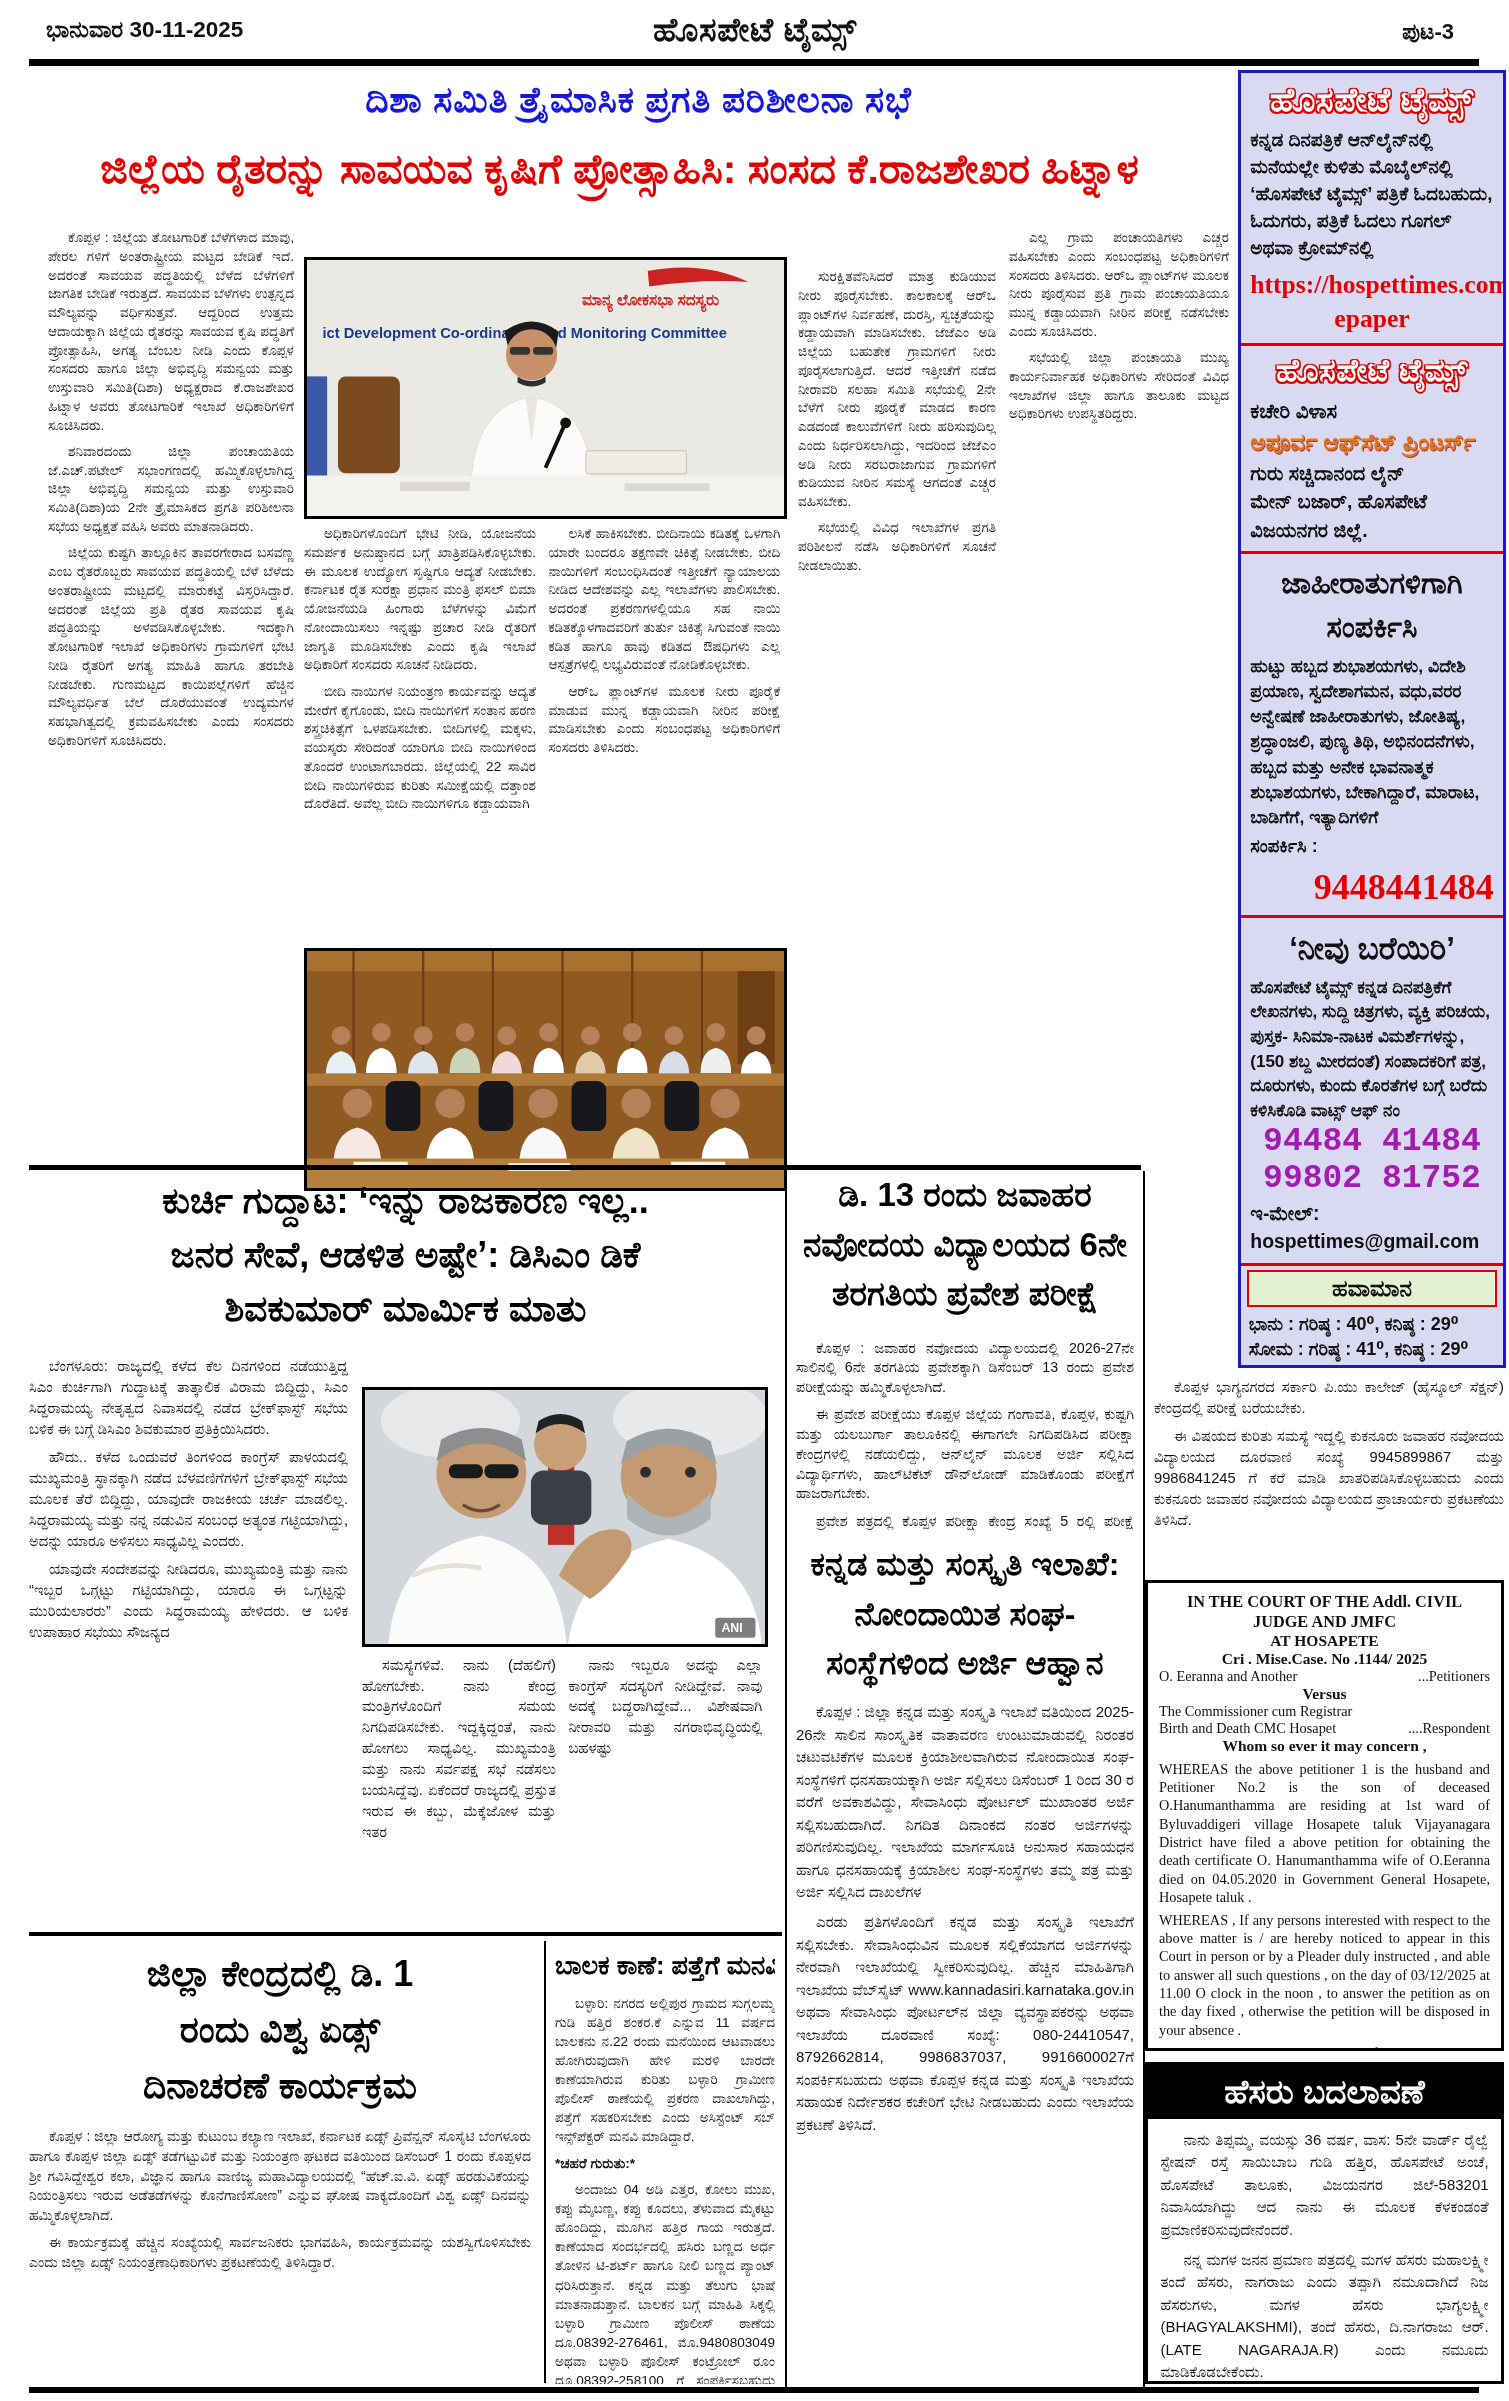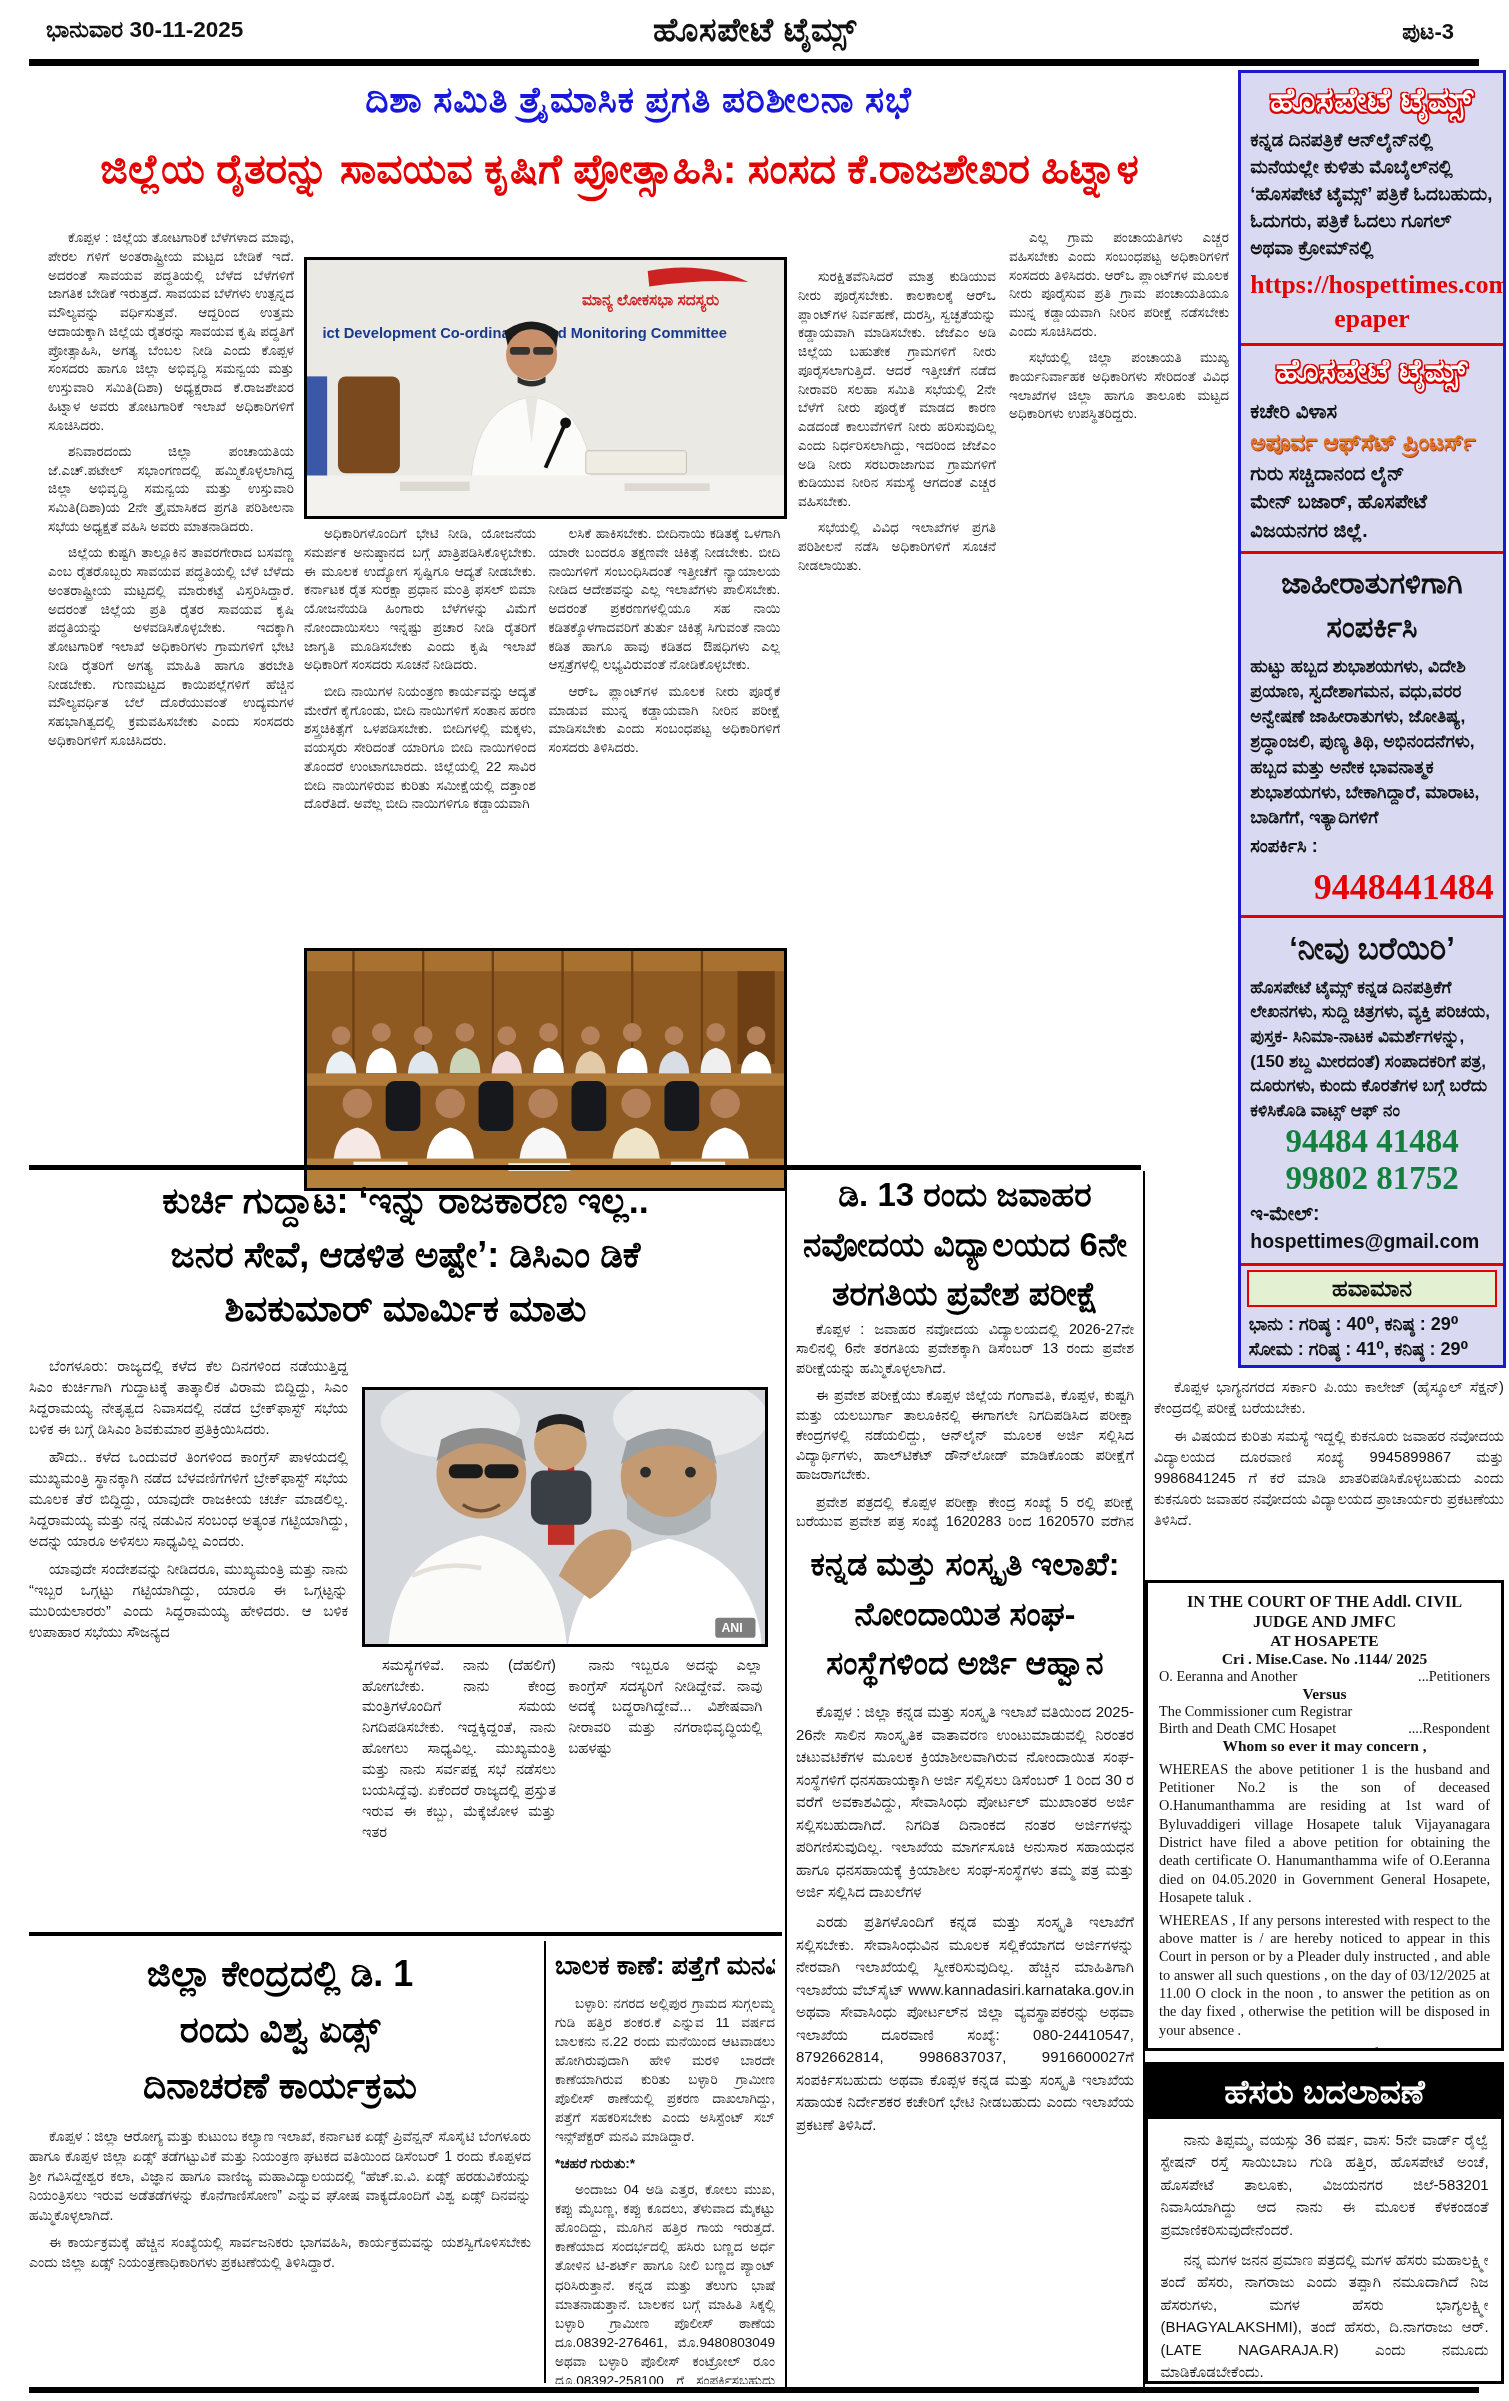--- a/index.html
+++ b/index.html
@@ -18,21 +18,21 @@
   .photo-frame{border:3.1px solid #000;background:#ddd;overflow:hidden;margin-top:31px;}
   .sidebar{background:#d9d9f2;border:3.9px solid #1a1acc;box-sizing:border-box;overflow:hidden;}
   .sb-sec{padding:7.7px 9.3px;border-bottom:3.1px solid #e00000;}
   .sb-logo{font-size:33px;font-weight:bold;text-align:center;color:#fff;
      text-shadow:-1.5px -1.5px 0 #d00,1.5px -1.5px 0 #d00,-1.5px 1.5px 0 #d00,1.5px 1.5px 0 #d00,0 2.3px 0 #900;
      letter-spacing:0.8px;margin-bottom:7.7px;}
   .sb-body{font-size:18.6px;font-weight:bold;line-height:1.45;color:#111;}
   .sb-url{font-family:"Liberation Serif","DejaVu Serif",serif;color:#e60000;font-weight:bold;text-align:center;font-size:25.6px;line-height:1.3;margin-top:6.2px;}
   .sb-big{font-size:29px;font-weight:bold;text-align:center;line-height:1.5;}
   .sb-phone{font-family:Liberation Serif, serif;font-size:36px;font-weight:bold;text-align:right;color:#e60000;margin-top:6.2px;}
-  .sb-phone-b{font-family:Liberation Serif, serif;font-size:33px;font-weight:bold;text-align:center;color:#15803d;}
+  .sb-phone-b{font-family:Liberation Mono, monospace;font-size:33px;font-weight:bold;text-align:center;color:#a21caf;}
   .wx-head{background:#e4f0d2;border:2.3px solid #e60000;text-align:center;font-size:22.5px;font-weight:bold;padding:3.1px 0;margin:4.6px 6.2px;}
   .wx-row{font-size:18px;font-weight:bold;padding:1.5px 7.7px;}
   .court{border:3.1px solid #000;background:#fff;font-family:"Liberation Serif","DejaVu Serif",serif;box-sizing:border-box;padding:9.3px 11px;overflow:hidden;}
   .court .t1{font-weight:bold;text-align:center;font-size:16.3px;}
   .court .t2{font-weight:bold;text-align:center;font-size:15.5px;}
   .court .row{display:flex;justify-content:space-between;font-size:14.3px;}
   .court p{font-size:14.3px;line-height:1.28;margin:4.6px 0;text-align:justify;}
   .nc-box{border:3.1px solid #000;background:#fff;box-sizing:border-box;overflow:hidden;}
   .nc-head{background:#000;color:#fff;font-size:33px;font-weight:bold;text-align:center;padding:7.7px 0;}
   .nc-body{padding:9.3px 12.4px;font-size:15px;line-height:1.5;text-align:justify;}
@@ -289,21 +289,21 @@
       <p>ಅಂದಾಜು 04 ಅಡಿ ಎತ್ತರ, ಕೋಲು ಮುಖ, ಕಪ್ಪು ಮೈಬಣ್ಣ, ಕಪ್ಪು ಕೂದಲು, ತೆಳುವಾದ ಮೈಕಟ್ಟು ಹೊಂದಿದ್ದು, ಮೂಗಿನ ಹತ್ತಿರ ಗಾಯ ಇರುತ್ತದೆ. ಕಾಣೆಯಾದ ಸಂದರ್ಭದಲ್ಲಿ ಹಸಿರು ಬಣ್ಣದ ಅರ್ಧ ತೋಳಿನ ಟಿ-ಶರ್ಟ್ ಹಾಗೂ ನೀಲಿ ಬಣ್ಣದ ಪ್ಯಾಂಟ್ ಧರಿಸಿರುತ್ತಾನೆ. ಕನ್ನಡ ಮತ್ತು ತೆಲುಗು ಭಾಷೆ ಮಾತನಾಡುತ್ತಾನೆ. ಬಾಲಕನ ಬಗ್ಗೆ ಮಾಹಿತಿ ಸಿಕ್ಕಲ್ಲಿ ಬಳ್ಳಾರಿ ಗ್ರಾಮೀಣ ಪೊಲೀಸ್ ಠಾಣೆಯ ದೂ.08392-276461, ಮೊ.9480803049 ಅಥವಾ ಬಳ್ಳಾರಿ ಪೊಲೀಸ್ ಕಂಟ್ರೋಲ್ ರೂಂ ದೂ.08392-258100 ಗೆ ಸಂಪರ್ಕಿಸಬಹುದು ಎಂದು ಪ್ರಕಟಣೆಯಲ್ಲಿ ತಿಳಿಸಿದ್ದಾರೆ.</p>
     </div>
   </div>
 
   <div class="abs" style="left:796px;top:1170px;width:338px;height:361px;overflow:hidden;">
     <div class="blkhl" style="font-size:33px;line-height:1.5;">
       <div>ಡಿ. 13 ರಂದು ಜವಾಹರ</div>
       <div>ನವೋದಯ ವಿದ್ಯಾಲಯದ 6ನೇ</div>
       <div>ತರಗತಿಯ ಪ್ರವೇಶ ಪರೀಕ್ಷೆ</div>
     </div>
-    <div class="jt" style="margin-top:1px;font-size:14.3px;line-height:1.38;">
+    <div class="jt" style="margin-top:20px;font-size:14.3px;line-height:1.38;">
       <p>ಕೊಪ್ಪಳ : ಜವಾಹರ ನವೋದಯ ವಿದ್ಯಾಲಯದಲ್ಲಿ 2026-27ನೇ ಸಾಲಿನಲ್ಲಿ 6ನೇ ತರಗತಿಯ ಪ್ರವೇಶಕ್ಕಾಗಿ ಡಿಸೆಂಬರ್ 13 ರಂದು ಪ್ರವೇಶ ಪರೀಕ್ಷೆಯನ್ನು ಹಮ್ಮಿಕೊಳ್ಳಲಾಗಿದೆ.</p>
       <p>ಈ ಪ್ರವೇಶ ಪರೀಕ್ಷೆಯು ಕೊಪ್ಪಳ ಜಿಲ್ಲೆಯ ಗಂಗಾವತಿ, ಕೊಪ್ಪಳ, ಕುಷ್ಟಗಿ ಮತ್ತು ಯಲಬುರ್ಗಾ ತಾಲೂಕಿನಲ್ಲಿ ಈಗಾಗಲೇ ನಿಗದಿಪಡಿಸಿದ ಪರೀಕ್ಷಾ ಕೇಂದ್ರಗಳಲ್ಲಿ ನಡೆಯಲಿದ್ದು, ಆನ್‌ಲೈನ್ ಮೂಲಕ ಅರ್ಜಿ ಸಲ್ಲಿಸಿದ ವಿದ್ಯಾರ್ಥಿಗಳು, ಹಾಲ್‌ಟಿಕೆಟ್ ಡೌನ್‌ಲೋಡ್ ಮಾಡಿಕೊಂಡು ಪರೀಕ್ಷೆಗೆ ಹಾಜರಾಗಬೇಕು.</p>
       <p>ಪ್ರವೇಶ ಪತ್ರದಲ್ಲಿ ಕೊಪ್ಪಳ ಪರೀಕ್ಷಾ ಕೇಂದ್ರ ಸಂಖ್ಯೆ 5 ರಲ್ಲಿ ಪರೀಕ್ಷೆ ಬರೆಯುವ ಪ್ರವೇಶ ಪತ್ರ ಸಂಖ್ಯೆ 1620283 ರಿಂದ 1620570 ವರೆಗಿನ ವಿದ್ಯಾರ್ಥಿಗಳು</p>
     </div>
   </div>
 
   <div class="abs" style="left:796px;top:1540px;width:338px;height:844px;overflow:hidden;">
     <div class="blkhl" style="font-size:32px;line-height:1.55;">
       <div>ಕನ್ನಡ ಮತ್ತು ಸಂಸ್ಕೃತಿ ಇಲಾಖೆ:</div>
       <div>ನೋಂದಾಯಿತ ಸಂಘ-</div>

